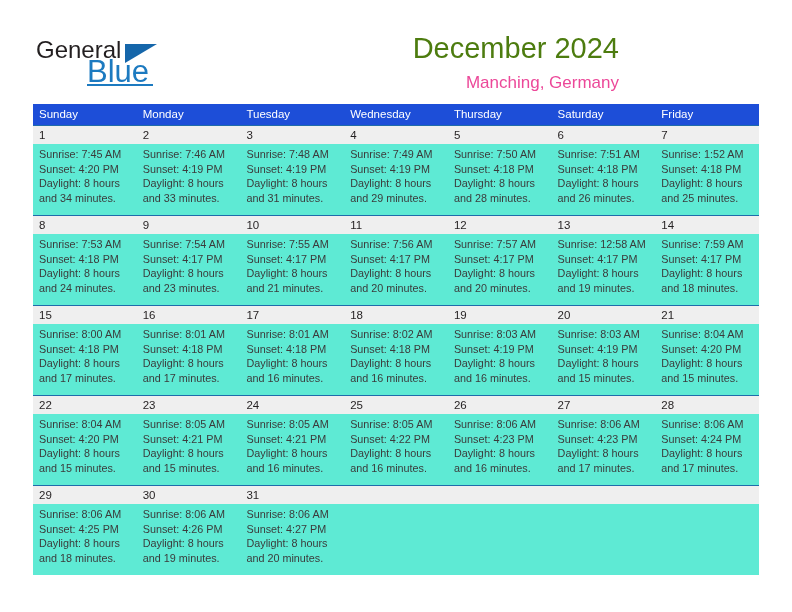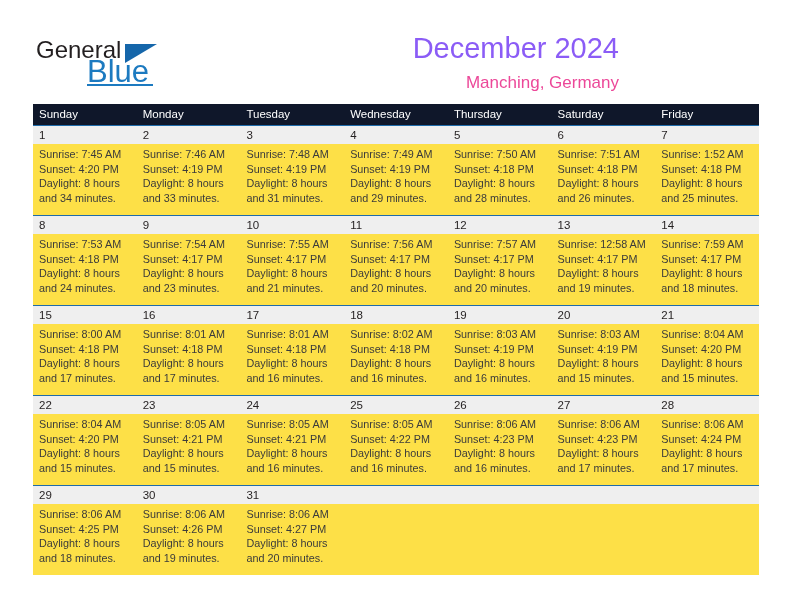--- a/index.html
+++ b/index.html
@@ -76,21 +76,21 @@
 
   .titles {
     position: absolute;
     right: 0;
     top: 0;
     text-align: right;
   }
   .cal-title {
     font-size: 29px;
     line-height: 36px;
-    color: #8b5cf6;
+    color: #4d7c0f;
     font-weight: 400;
     white-space: nowrap;
   }
   .cal-subtitle {
     font-size: 17px;
     line-height: 22px;
     color: #ec4899;
     font-weight: 400;
     white-space: nowrap;
     margin-top: 6px;
@@ -99,21 +99,21 @@
   
   .calendar {
     position: absolute;
     left: 33px;
     top: 104px;
     width: 726px;
   }
 
   .weekday-header {
     display: flex;
-    background: #0f172a;
+    background: #1d4ed8;
     height: 21px;
   }
   .weekday-header .wd {
     flex: 1 1 0;
     color: #ffffff;
     font-size: 11.5px;
     line-height: 21px;
     padding-left: 6px;
     box-sizing: border-box;
     white-space: nowrap;
@@ -133,21 +133,21 @@
   .week-daynums .dn {
     flex: 1 1 0;
     font-size: 11.5px;
     line-height: 18px;
     color: #231f20;
     padding-left: 6px;
     box-sizing: border-box;
   }
   .week-body {
     display: flex;
-    background: #fde047;
+    background: #5eead4;
     height: 71px;
   }
   .week-body .cell {
     flex: 1 1 0;
     padding: 3px 6px 0 6px;
     box-sizing: border-box;
   }
   .cell .ln {
     font-size: 10.8px;
     line-height: 14.6px;

